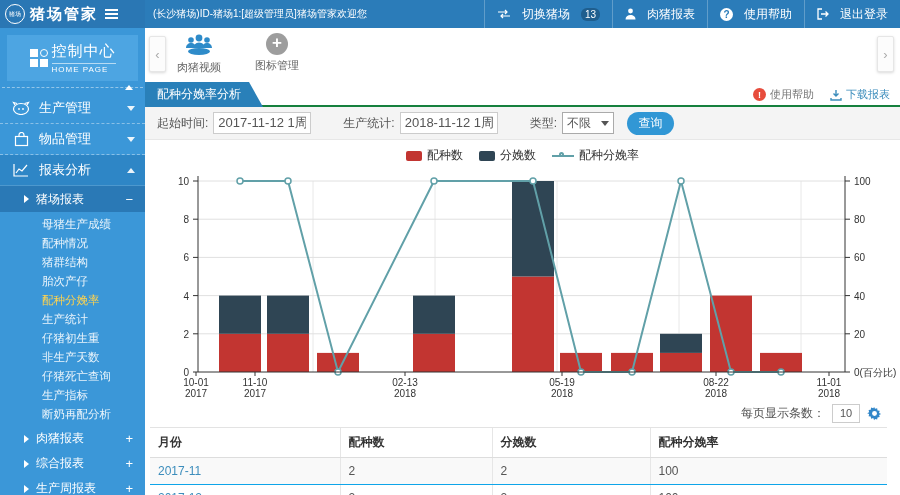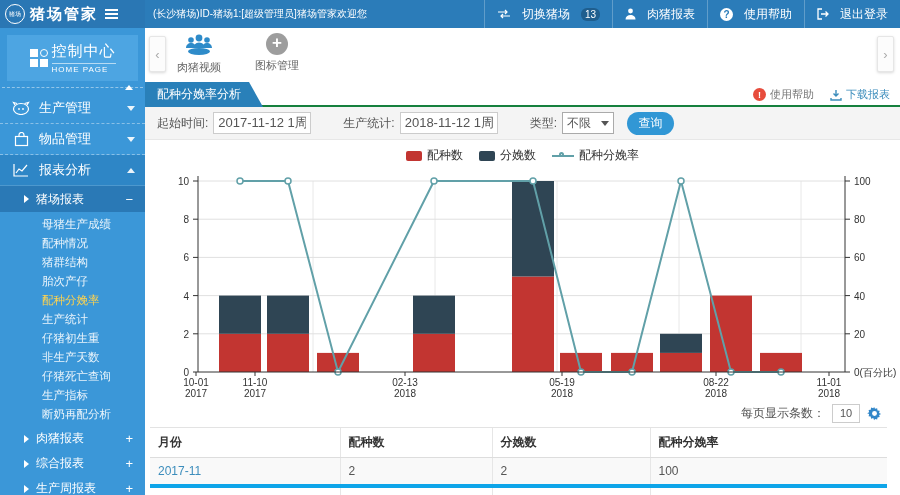--- a/index.html
+++ b/index.html
@@ -75,21 +75,21 @@
   .legend-swatch { width:16px; height:10px; border-radius:2px; }
   .legend-line { width:22px; height:2px; position:relative; }
   .legend-line i { position:absolute; left:7px; top:-3px; width:5px; height:5px; border-radius:50%; background:#fff; border:2px solid; display:block; }
   #chart-svg { position:absolute; top:0; left:0; }
 
   .pager-row { height:27px; display:flex; justify-content:flex-end; align-items:center; gap:7px; padding-right:18px; font-size:12px; color:#555; }
   .pagesize-box { width:28px; height:19px; border:1px solid #ccc; font-size:11px; text-align:center; line-height:17px; background:#fff; }
 
   .data-table { width:737px; margin-left:5px; border-collapse:collapse; font-size:12px; table-layout:fixed; }
   .data-table th { text-align:left; font-weight:bold; color:#333; padding:6px 8px; border-top:1px solid #e3e3e3; border-bottom:1px solid #ddd; }
-  .data-table td { padding:6px 8px; border-bottom:4px solid #0ea5e9; color:#555; }
+  .data-table td { padding:6px 8px; border-bottom:1px solid #0ea5e9; color:#555; }
   .data-table th + th, .data-table td + td { border-left:1px solid #e6e6e6; }
   .data-table tr.odd { background:#f9f9f9; }
   .month-link { color:#3c8dbc; cursor:pointer; }
   .col1{width:190px}.col2{width:152px}.col3{width:158px}.col4{width:237px}
 </style>
 </head>
 <body>
 
 <div id="app">
 

